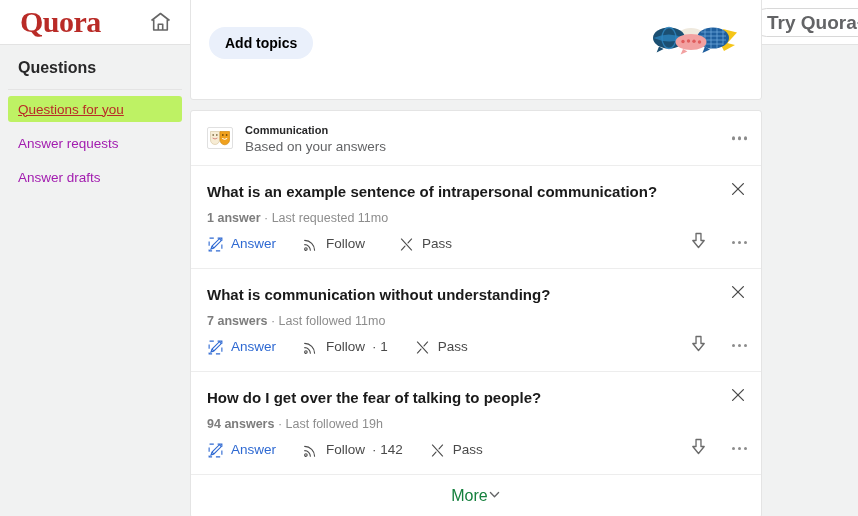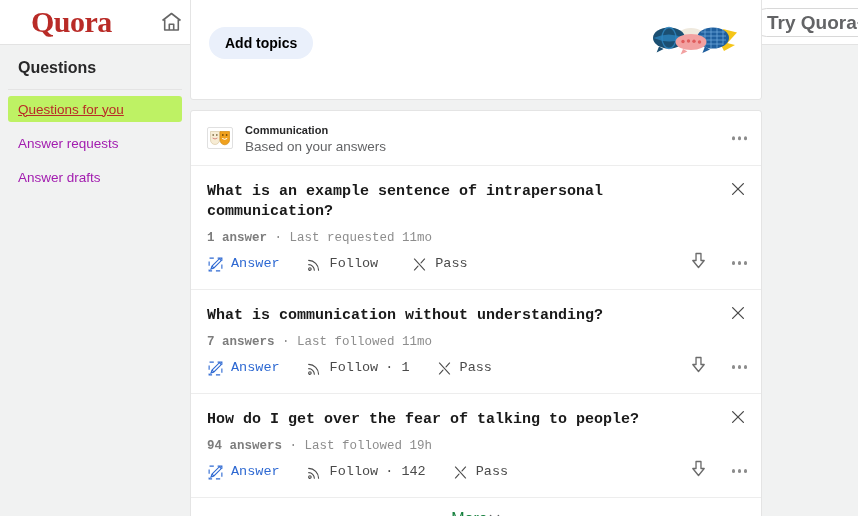--- a/index.html
+++ b/index.html
@@ -13,21 +13,21 @@
 
   
   #header {
     position: absolute; top: 0; left: 0;
     width: 858px; height: 45px;
     background: #ffffff;
     border-bottom: 1px solid #e3e3e3;
     display: flex; align-items: center;
   }
   #logo {
-    margin-left: 31px;
+    margin-left: 20px;
     font-family: "Liberation Serif", serif;
     font-weight: bold;
     font-size: 30px;
     color: #b92b27;
     letter-spacing: -0.5px;
     line-height: 1;
   }
   #nav-icons {
     display: flex; align-items: center;
     margin-left: 30px;
@@ -170,21 +170,20 @@
     transform: translateY(-50%);
     cursor: pointer;
     display: flex; align-items: center; gap: 2.5px;
   }
   .dot { width: 3.5px; height: 3.5px; border-radius: 50%; background: #8c8c8c; }
 
   .q-row {
     padding: 16px 0 12px 16px;
     border-bottom: 1px solid #ededed;
     position: relative;
-    font-family: Liberation Mono, monospace;
   }
   .q-title {
     font-size: 15px; font-weight: bold;
     color: #1a1a1a;
     line-height: 20px;
     padding-right: 40px;
   }
   .q-meta {
     font-size: 12.5px;
     color: #8d8d8d;

